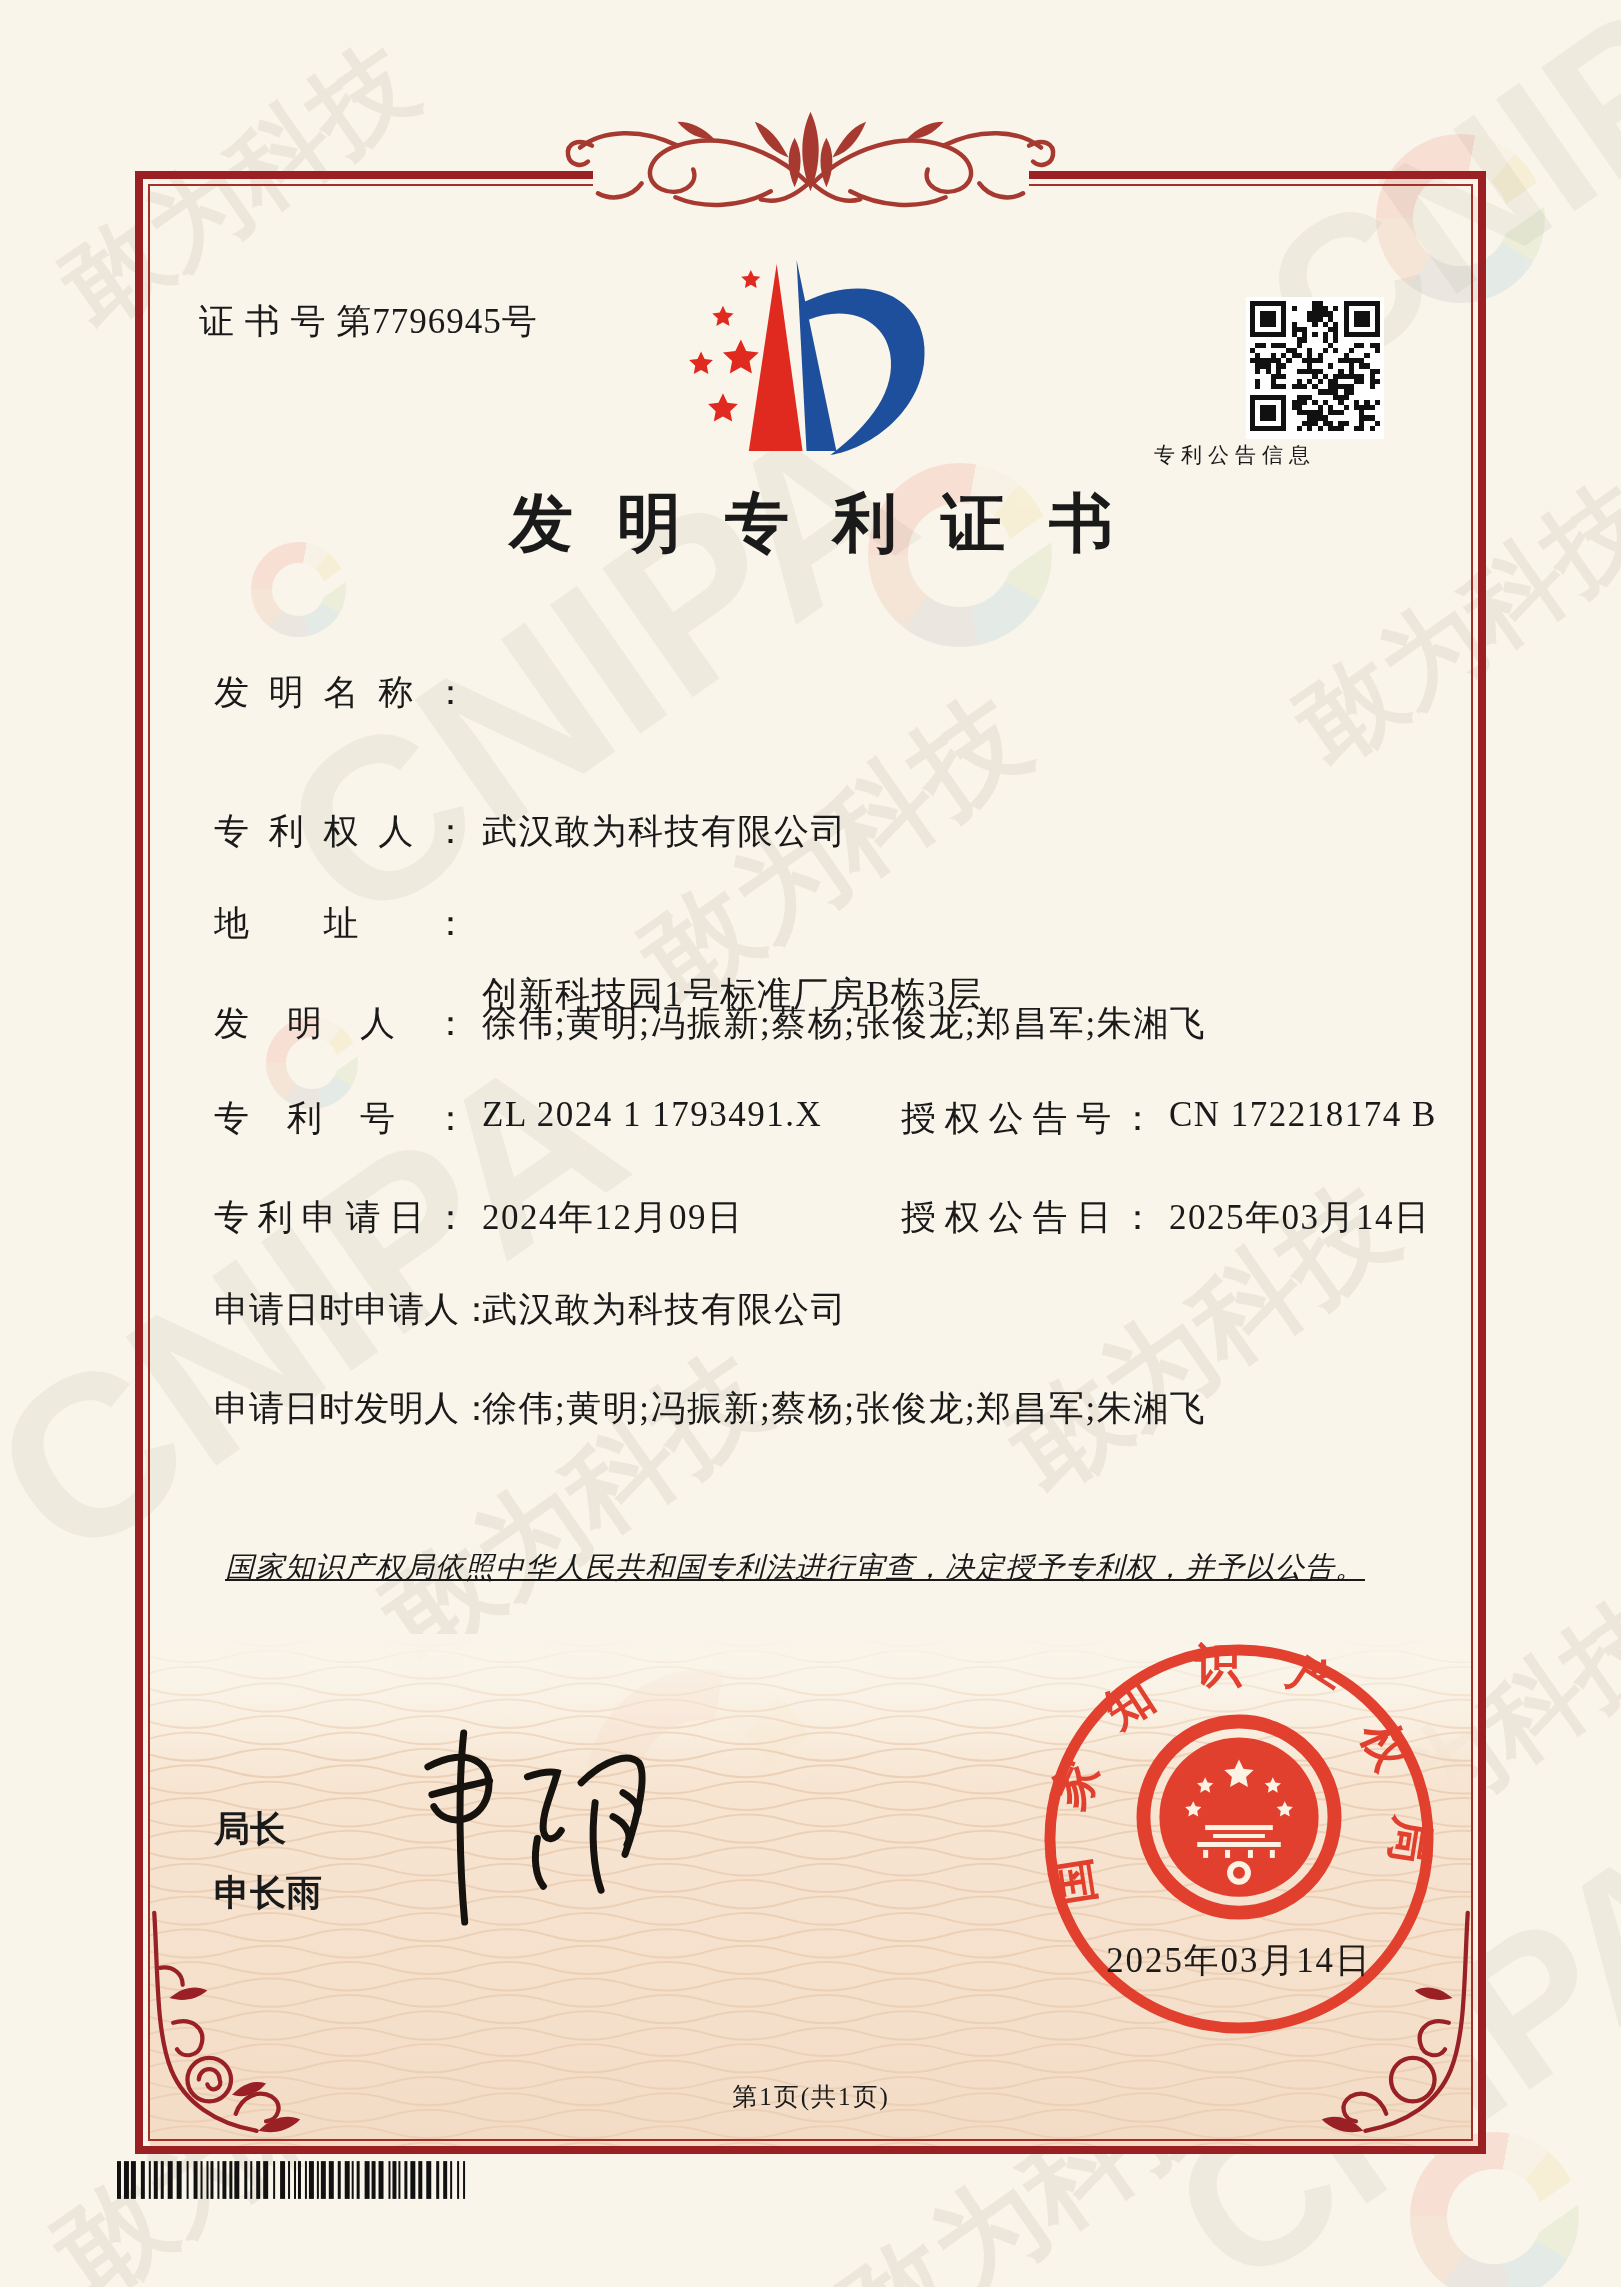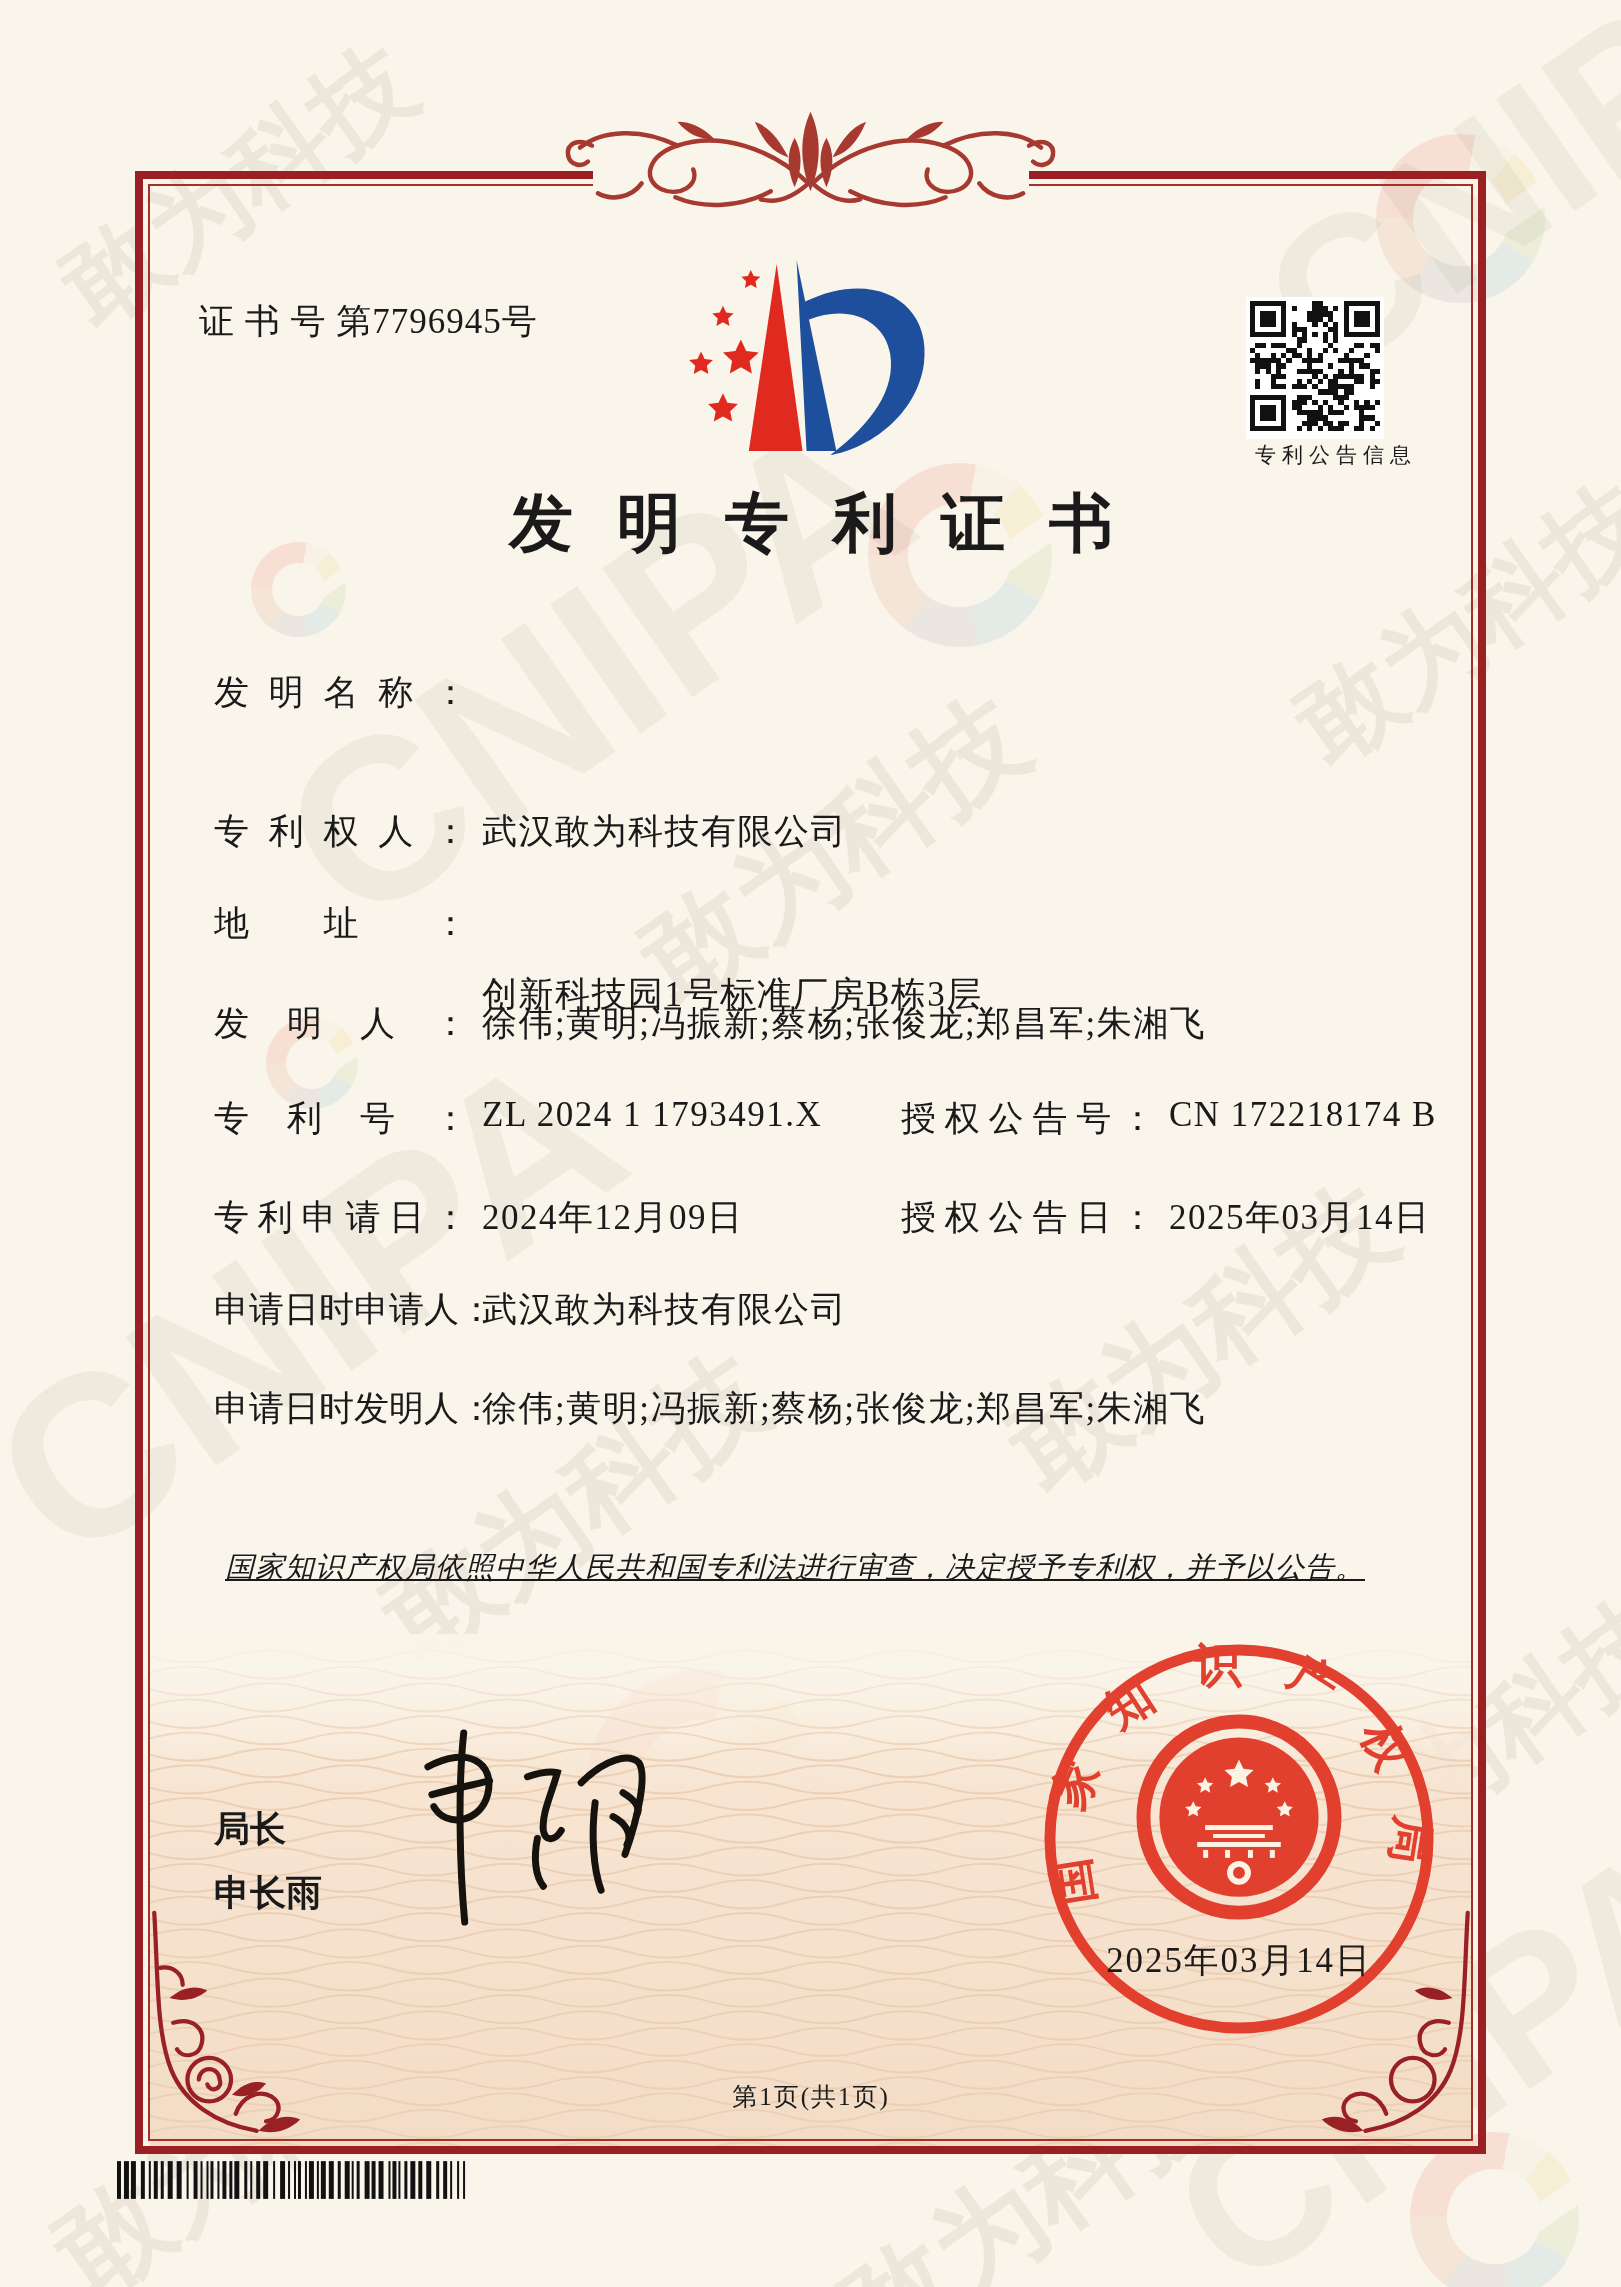--- a/index.html
+++ b/index.html
@@ -34,21 +34,21 @@
   .wave-band{position:absolute;left:150px;top:1634px;width:1321px;height:518px;z-index:4;overflow:hidden;
     background:linear-gradient(180deg,rgba(247,227,208,0) 0%,#f7e5d2 30%,#f3dcc6 100%);}
   #waves-svg{position:absolute;left:0;top:0;}
   #waves-svg path{fill:none;stroke:#ecd0b6;stroke-width:2;}
   .wave-fade{position:absolute;left:0;top:0;width:100%;height:129px;
     background:linear-gradient(180deg,#faf5ea 0%,rgba(250,245,234,0) 100%);}
   
   .cert-no{position:absolute;left:199px;top:298px;font-size:35px;letter-spacing:1px;z-index:20;}
   .logo-box{position:absolute;left:685px;top:254px;z-index:20;}
   .qr-box{position:absolute;left:1246px;top:297px;z-index:20;background:#fff;padding:4px;}
-  .qr-caption{position:absolute;left:1222px;top:441px;width:195px;text-align:right;
+  .qr-caption{position:absolute;left:1154px;top:441px;width:195px;text-align:left;
     font-size:21px;letter-spacing:6px;z-index:20;}
   .doc-title{position:absolute;left:135px;right:135px;top:480px;text-align:center;
     font-size:64px;font-weight:bold;letter-spacing:44px;text-indent:44px;z-index:20;}
   
   .row{position:absolute;left:214px;right:139px;font-size:35px;z-index:20;display:flex;align-items:flex-start;}
   .flabel{display:inline-flex;justify-content:space-between;width:254px;flex:none;}
   .fvalue{margin-left:14px;letter-spacing:1.5px;white-space:nowrap;}
   .addr-line2{position:absolute;left:482px;top:947px;font-size:35px;letter-spacing:1.5px;z-index:20;margin-top:24px;}
   .pair-right{position:absolute;left:687px;top:0;display:flex;}
   

